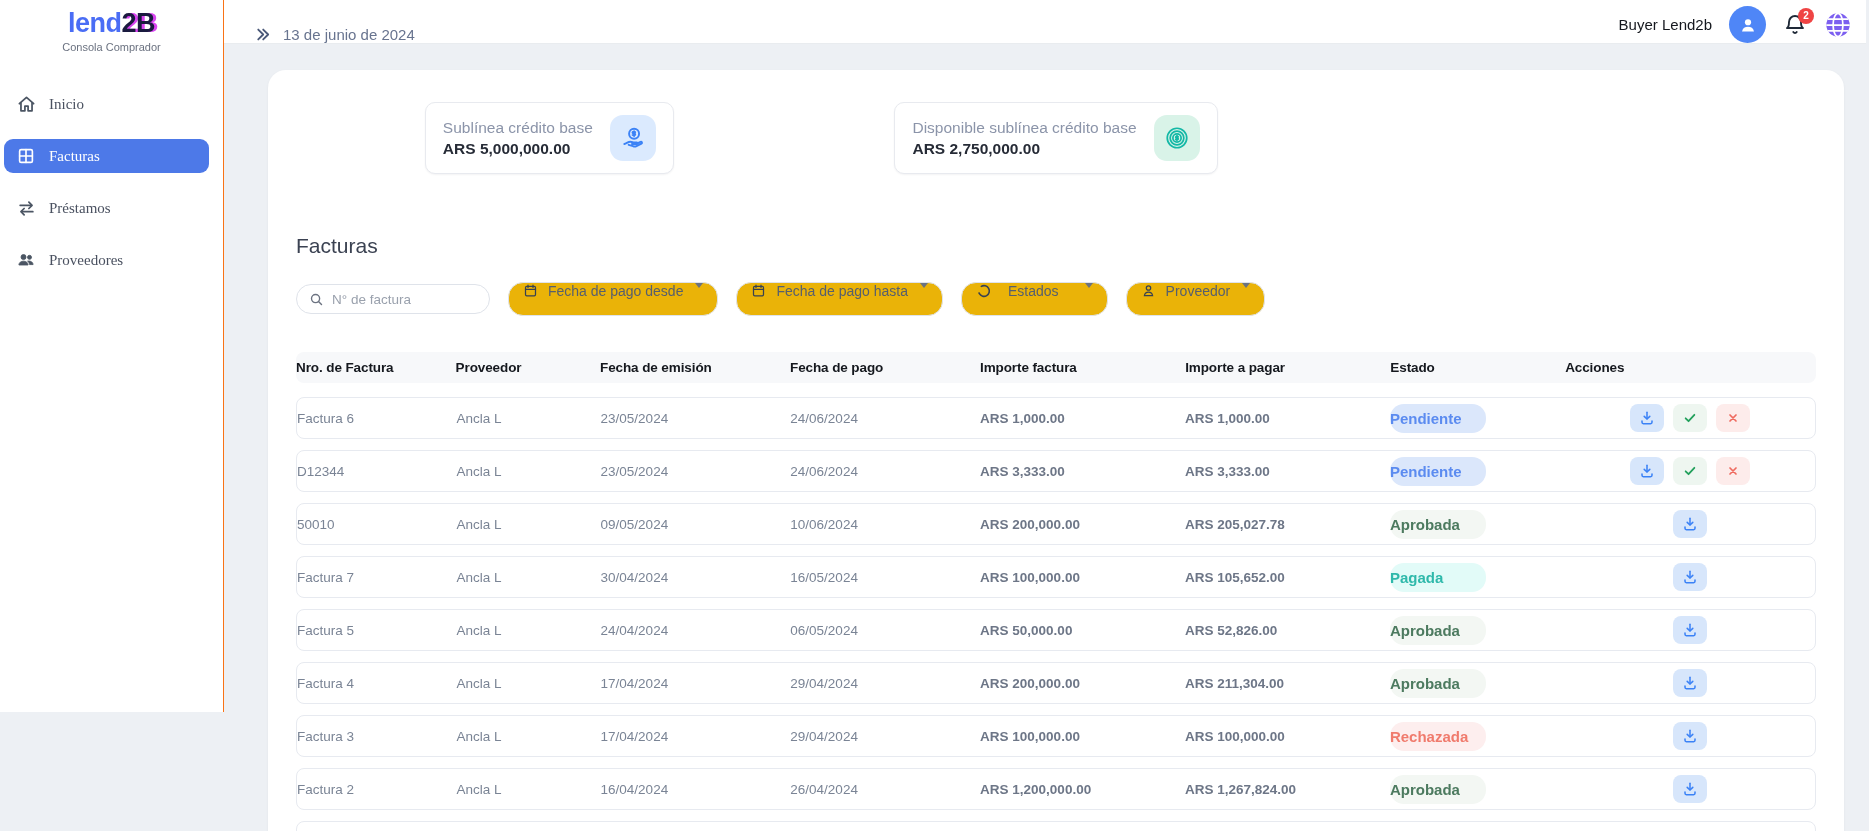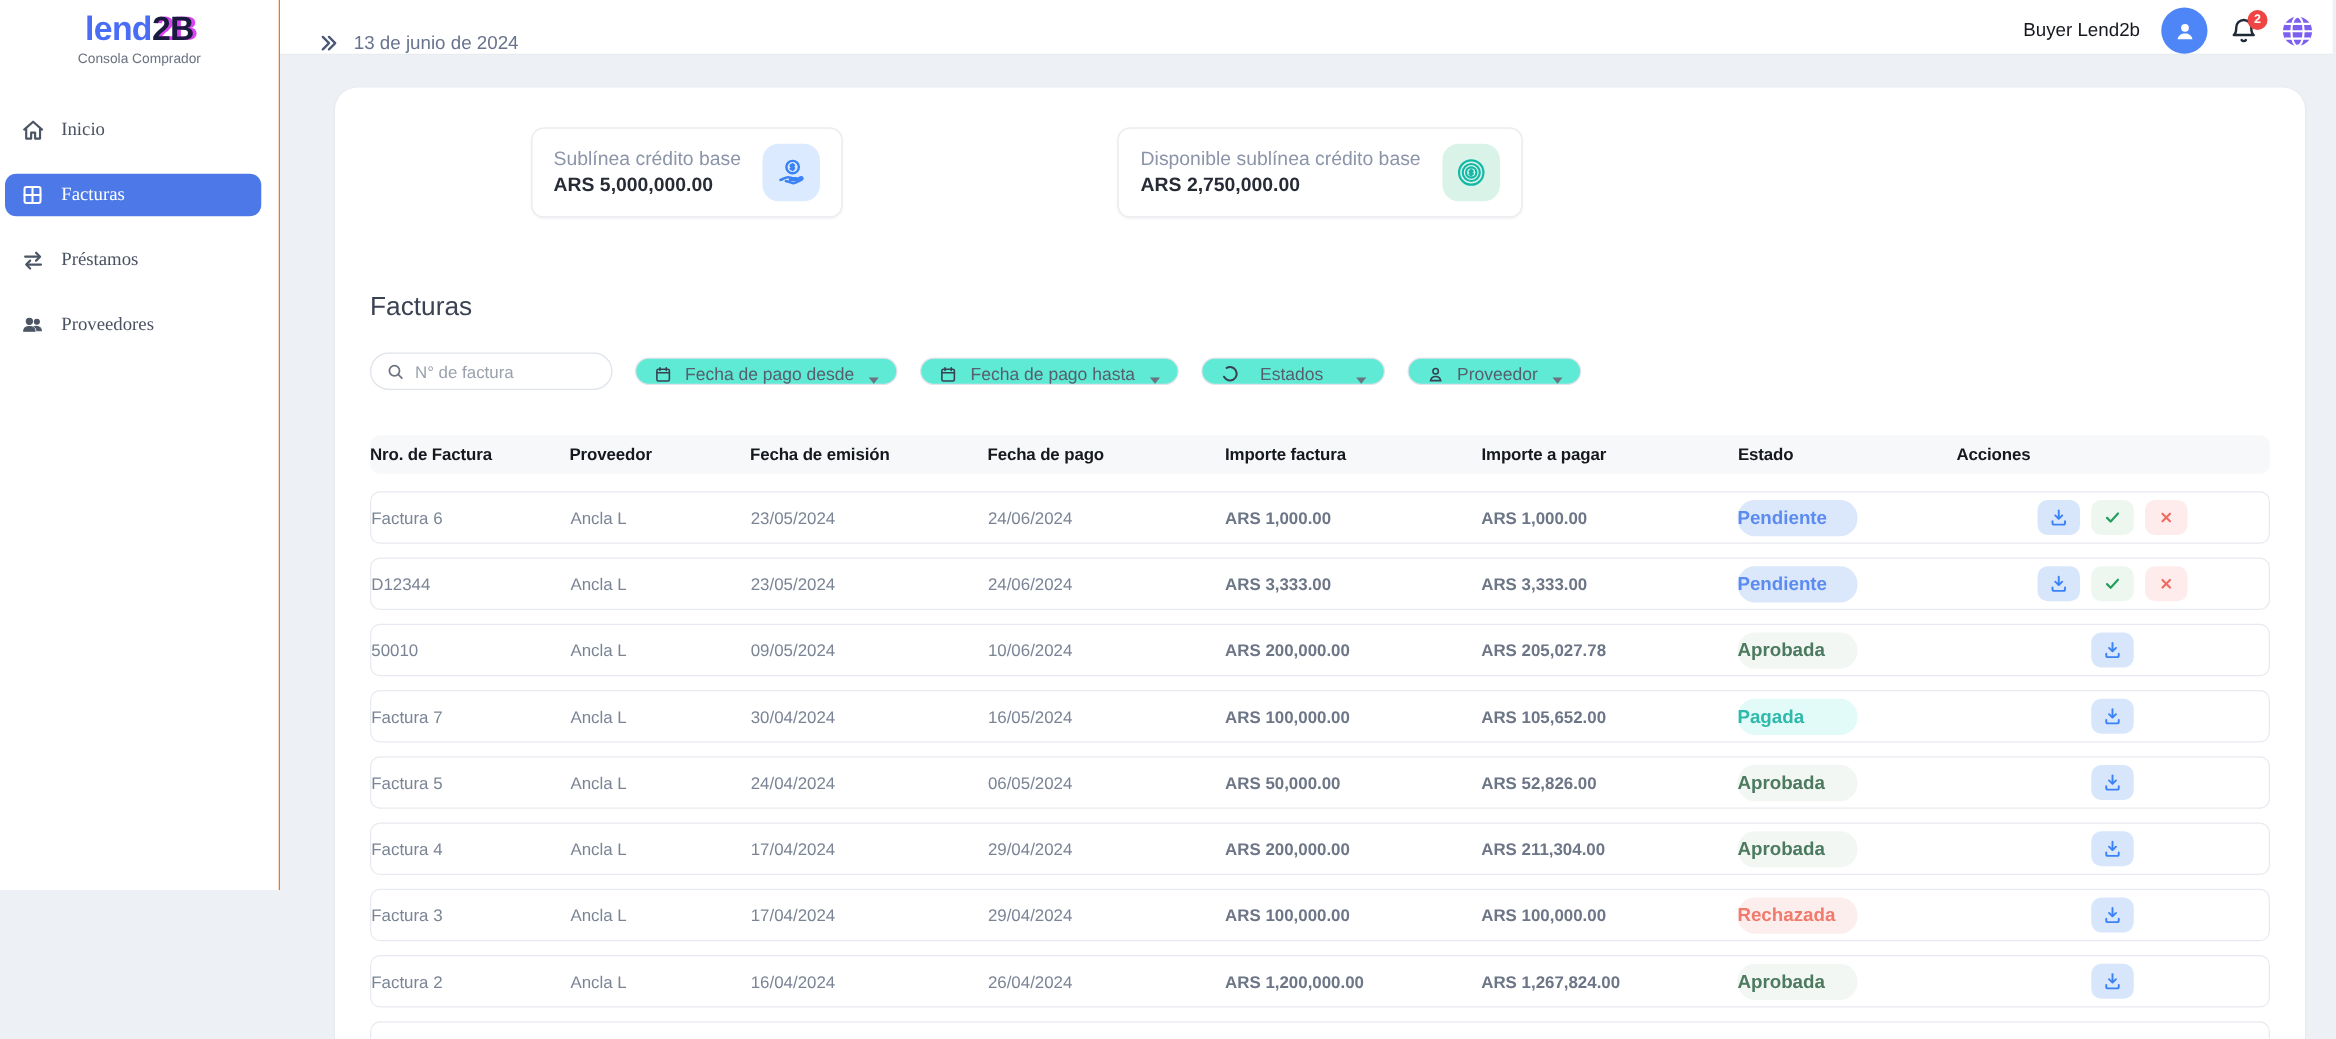--- a/index.html
+++ b/index.html
@@ -53,22 +53,22 @@
   .ci-red   { background:#fdeee9; }
 
   
   .section-title { margin-top:60px; font-size:21px; color:#3b4252; font-weight:500; }
   .filters { margin-top:24px; display:flex; align-items:center; gap:18px; }
   .search-box { width:194px; height:30px; border:1px solid #dfe3ea; border-radius:15px; display:flex;
                 align-items:center; gap:8px; padding:0 12px; background:#fff; }
   .search-box input { border:none; outline:none; width:130px; font-size:13.5px; color:#4a5160;
                       font-family:"Liberation Sans", sans-serif; }
   .search-box input::placeholder { color:#9aa1ad; }
-  .filter-pill { height:22px; border:1px solid #dfe3ea; border-radius:15px; background:#5eead4; display:flex;
-                 align-items:flex-end; gap:10px; padding:0 14px; font-size:14px; color:#565f6e; cursor:pointer; }
+  .filter-pill { height:34px; border:1px solid #dfe3ea; border-radius:15px; background:#eab308; display:flex;
+                 align-items:flex-start; gap:10px; padding:0 14px; font-size:14px; color:#565f6e; cursor:pointer; }
   .caret { width:0; height:0; border-left:4.5px solid transparent; border-right:4.5px solid transparent;
            border-top:5px solid #6b7280; margin-left:2px; }
 
   
   .grid-cols { display:grid;
     grid-template-columns:10.5% 9.5% 12.5% 12.5% 13.5% 13.5% 11.5% 16.5%;
     align-items:center; }
   .thead { margin-top:36px; height:31px; background:#f7f8fa; border-radius:8px;
            font-size:13.5px; font-weight:bold; color:#15181e; letter-spacing:-0.1px; }
   .trow { height:42px; background:#fff; border:1px solid #e7eaf0; border-radius:8px; margin-top:11px;

